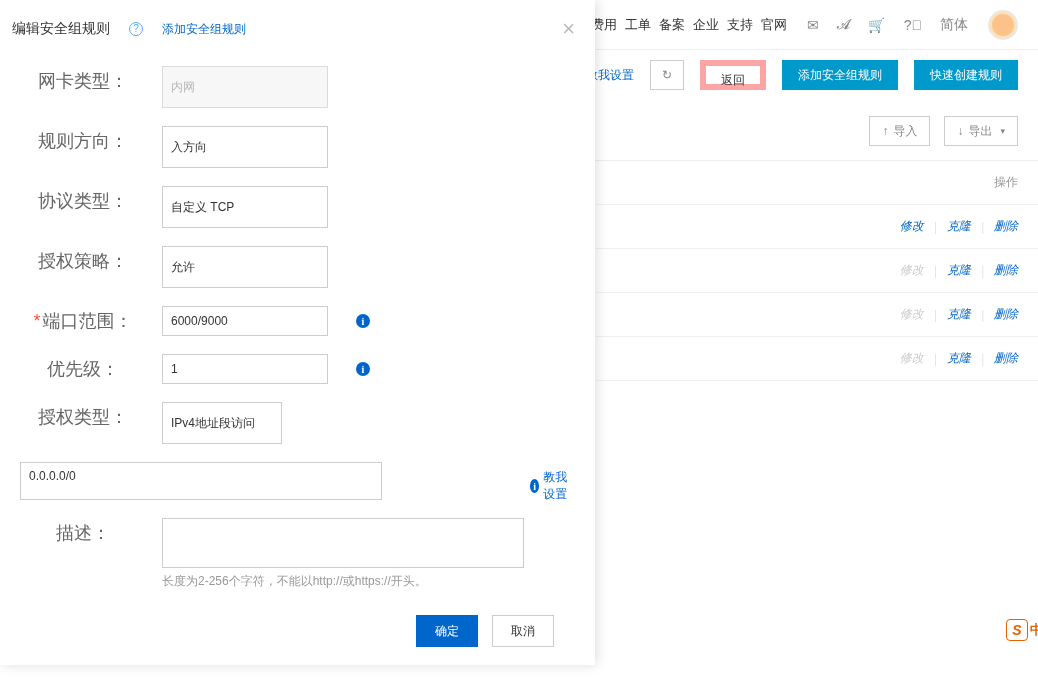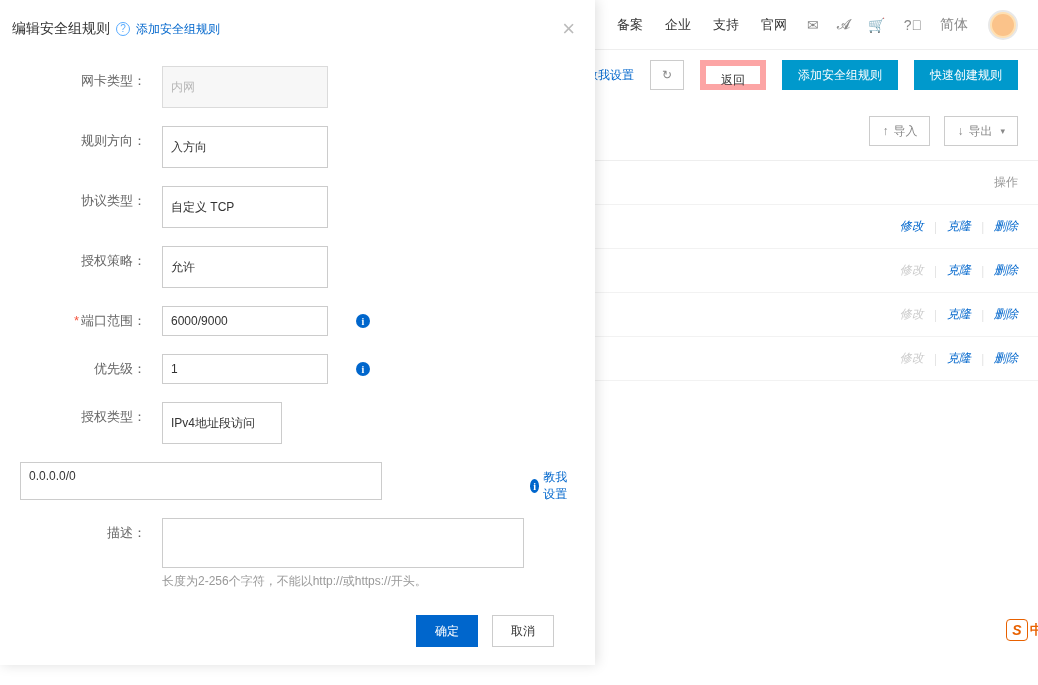--- a/index.html
+++ b/index.html
@@ -16,21 +16,21 @@
     a { text-decoration: none; cursor: pointer; }
 
     
     .bg-page { position: absolute; top: 0; left: 0; right: 0; bottom: 0; }
     .bg-header {
       height: 50px; display: flex; align-items: center; justify-content: flex-end;
       gap: 20px; padding: 0 20px; color: #666; border-bottom: 1px solid #eee;
     }
     .bg-header .faded-left { position: absolute; left: 18px; top: 15px; color: #ddd; font-size: 12px; display: flex; align-items: center; gap: 6px;}
     .bg-header .faded-left span { color: #f7e9e8; opacity: 0.6;}
-    .bg-header .nav { display: flex; gap: 22px; align-items: center; }
+    .bg-header .nav { display: flex; gap: 8px; align-items: center; }
     .bg-header .nav span { color: #333; font-size: 13px;}
     .bg-header .icons { display: flex; gap: 18px; align-items: center; color: #888; }
     .bg-header .icons span { font-size: 14px; }
     .bg-header .avatar {
       width: 30px; height: 30px; border-radius: 50%; border: 2px solid #e8e8e8; background: #ffe0b2;
       display: flex; align-items: center; justify-content: center; overflow: hidden;
     }
     .bg-header .avatar-face { width: 22px; height: 22px; border-radius: 50%; background: #fbc38a; position: relative; }
 
     .toolbar-row {
@@ -74,31 +74,31 @@
     
     .modal {
       position: absolute; top: 0; left: 0; width: 595px; background: #fff;
       box-shadow: 2px 0 12px rgba(0,0,0,0.13);
       z-index: 100; height: 665px;
     }
     .modal-header {
       display: flex; align-items: center; justify-content: space-between;
       padding: 18px 20px 0px 12px;
     }
-    .modal-title { font-size: 14px; color: #333; display: flex; align-items: center; gap: 6px;}
+    .modal-title { font-size: 14px; color: #333; display: flex; align-items: center; gap: 19px;}
     .modal-title .help-icon {
       width: 14px; height: 14px; border: 1px solid #59acff; border-radius: 50%; color: #59acff; font-size: 10px;
       display: inline-flex; align-items: center; justify-content: center; line-height: 1;
     }
     .modal-title .add-link { color: #06c; font-size: 12px; font-weight: normal;}
     .modal-close { font-size: 22px; color: #bbb; cursor: pointer; line-height: 1;}
     .modal-body { padding: 26px 20px 16px 20px; }
     .form-row { display: flex; align-items: flex-start; margin-bottom: 18px; }
     .form-label {
-      width: 142px; text-align: right; padding-right: 16px; color: #666; font-size: 13px;
+      width: 142px; text-align: center; padding-right: 16px; color: #666; font-size: 18px;
       line-height: 30px;
     }
     .form-label .req { color: #f55640; margin-right: 2px; }
     .form-ctrl { flex: 1; display: flex; align-items: center; position: relative;}
     .form-ctrl select, .form-ctrl input[type=text], .form-ctrl textarea {
       border: 1px solid #ccc; font-size: 12px; color: #333; font-family: inherit;
       background: #fff; outline: none;
     }
     .select { width: 166px; height: 42px; padding: 0 8px; position:relative; appearance: none; -webkit-appearance: none;
       background-image: linear-gradient(45deg, transparent 50%, #555 50%), linear-gradient(135deg, #555 50%, transparent 50%);

